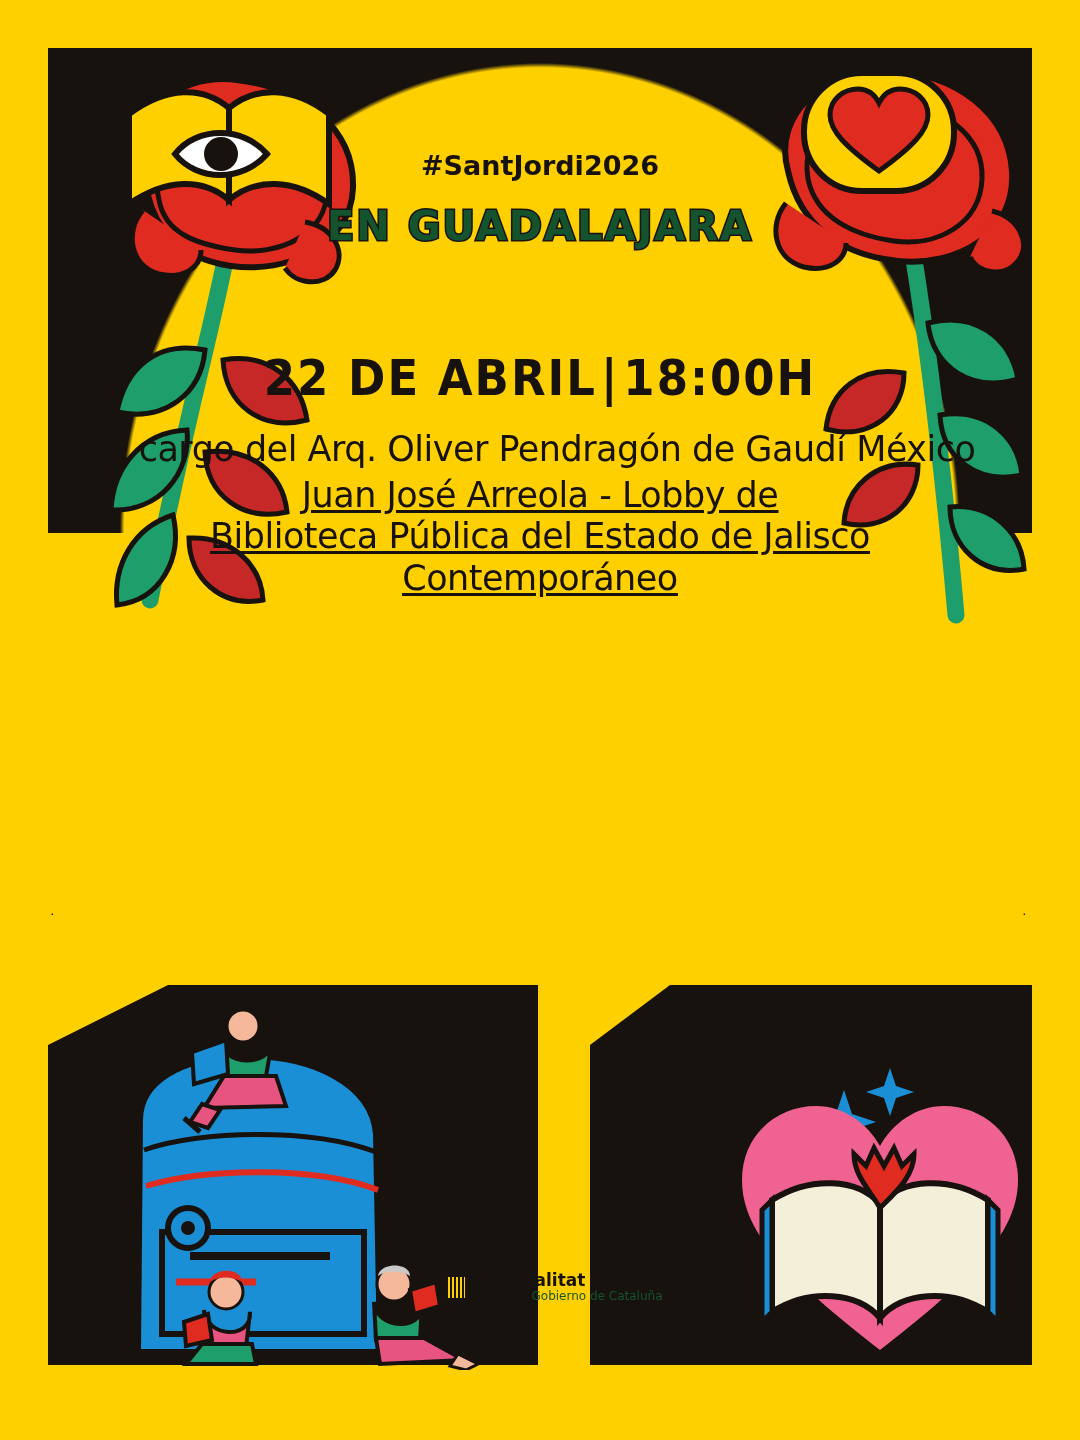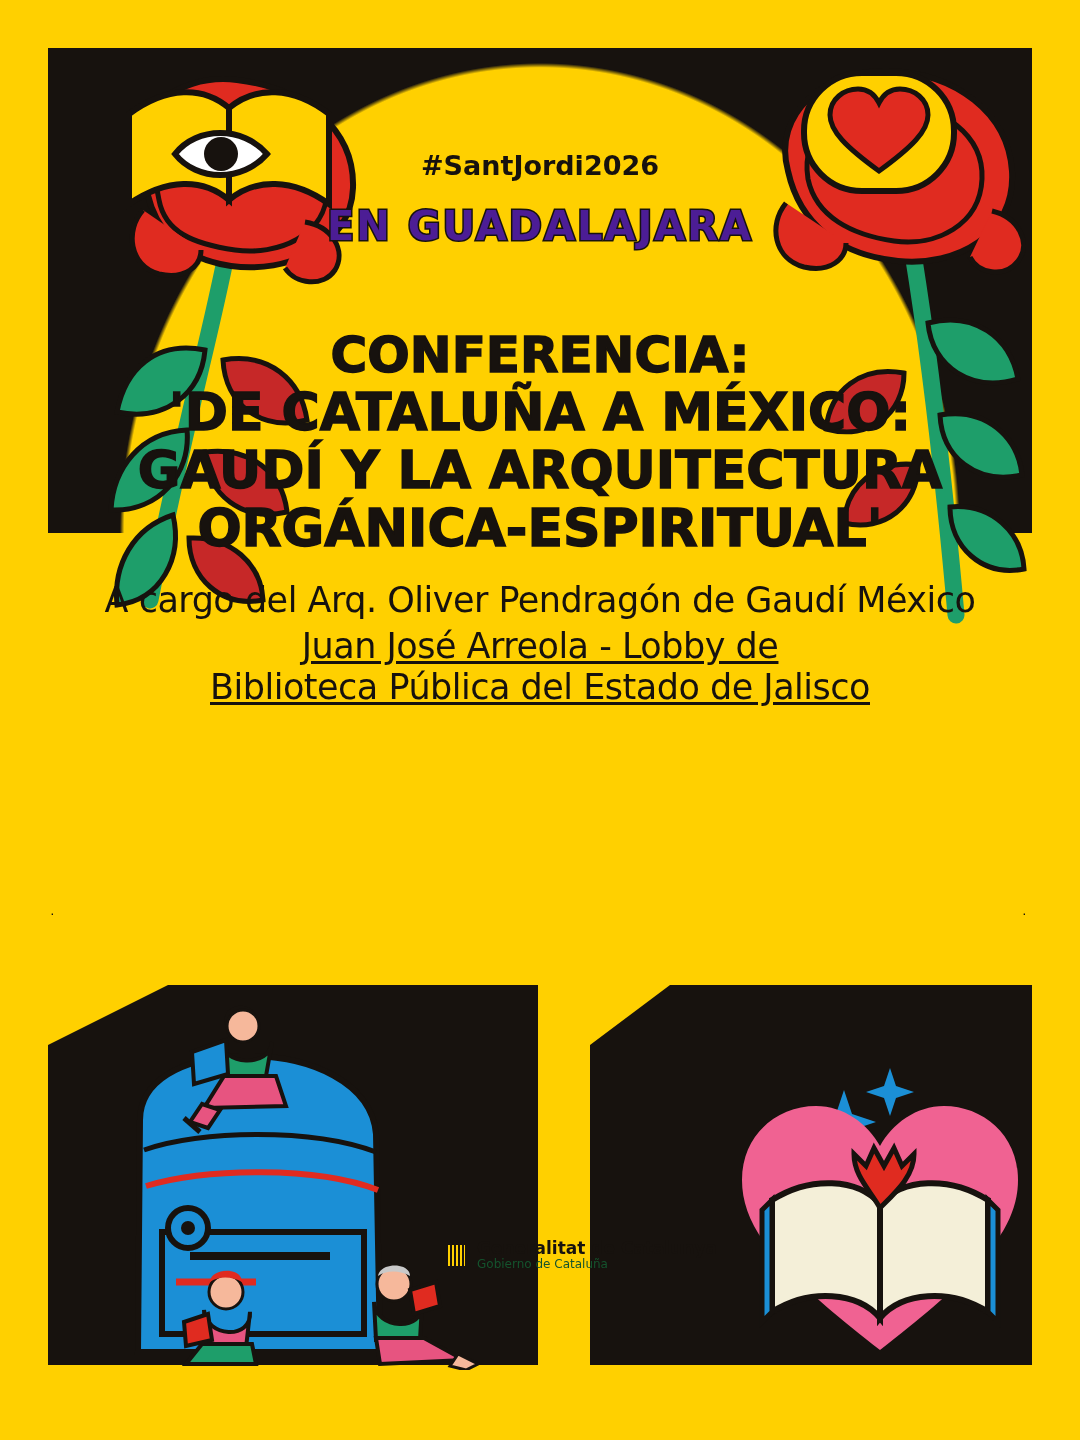--- a/index.html
+++ b/index.html
@@ -62,21 +62,21 @@
     font-size: 27px;
     color: #17120E;
     letter-spacing: 0px;
   }
   .city {
     margin-top: 22px;
     font-family: "DejaVu Sans", sans-serif;
     font-weight: bold;
     font-size: 40px;
     letter-spacing: 2px;
-    color: #4c1d95;
+    color: #14532d;
     -webkit-text-stroke: 3px #17120E;
     paint-order: stroke fill;
     text-transform: uppercase;
   }
   .date {
     margin-top: 100px;
     font-family: "DejaVu Sans Condensed", "Liberation Sans Narrow", "Liberation Sans", sans-serif;
     font-weight: bold;
     font-size: 50px;
     letter-spacing: 2px;
@@ -123,24 +123,25 @@
   .tick {
     position: absolute;
     font-size: 14px;
     color: #17120E;
   }
 
   
   .logo {
     position: absolute;
     left: 443px;
-    top: 1240px;
+    top: 1272px;
     display: flex;
     align-items: center;
     gap: 8px;
+    text-align: center;
   }
   .logo-mark {
     width: 26px; height: 30px;
     background: #17120E;
     display: flex; align-items: center; justify-content: center;
   }
   .logo-mark .bars {
     width: 17px; height: 21px;
     background: repeating-linear-gradient(to right, #FFD000 0 2px, #17120E 2px 4px);
   }
@@ -271,33 +272,31 @@
       <path d="M118 38 L118 148" stroke="#17120E" stroke-width="5"></path>
     </g>
   </svg>
 
   <div class="text-stack">
 
     <div class="hashtag">#SantJordi2026</div>
 
     <div class="city">EN GUADALAJARA</div>
 
-
-    <div class="title">
-      <span class="line l1">CONFERENCIA:</span>
-      <span class="line l2">'DE CATALUÑA A MÉXICO:</span>
-      <span class="line l3">GAUDÍ Y LA ARQUITECTURA</span>
-      <span class="line l4">ORGÁNICA-ESPIRITUAL'</span>
+    <div class="date">
+      <span>22 DE ABRIL</span><span class="sep">|</span><span>18:00H</span>
     </div>
+
 
     <div class="speaker">A cargo del Arq. Oliver Pendragón de Gaudí México</div>
 
     <div class="venue">
       <span class="vline"><span>Juan José Arreola  - Lobby de </span></span>
       <span class="vline"><span>Biblioteca Pública del Estado de Jalisco </span></span>
+      <span class="vline"><span> Contemporáneo </span></span>
     </div>
   </div>
 
   <div class="tick" style="left:50px; top:905px;">·</div>
   <div class="tick" style="left:1022px; top:905px;">·</div>
 
   <div class="logo">
     <div class="logo-mark">
       <div class="bars"></div>
     </div>

